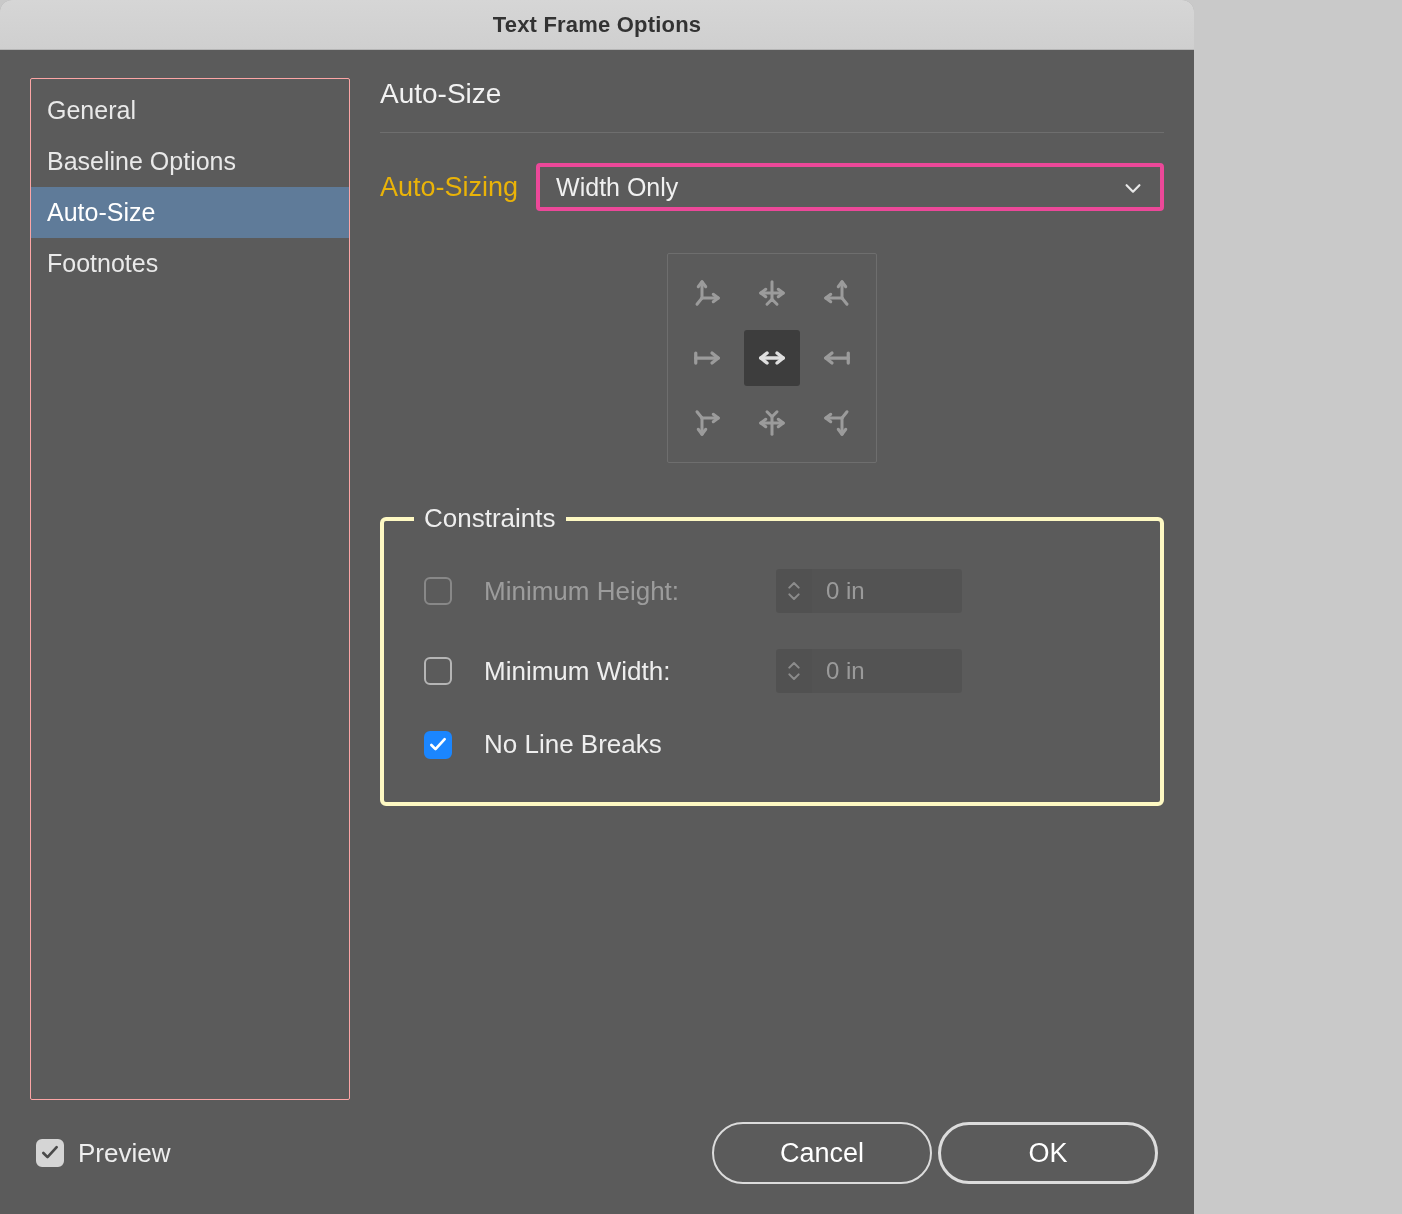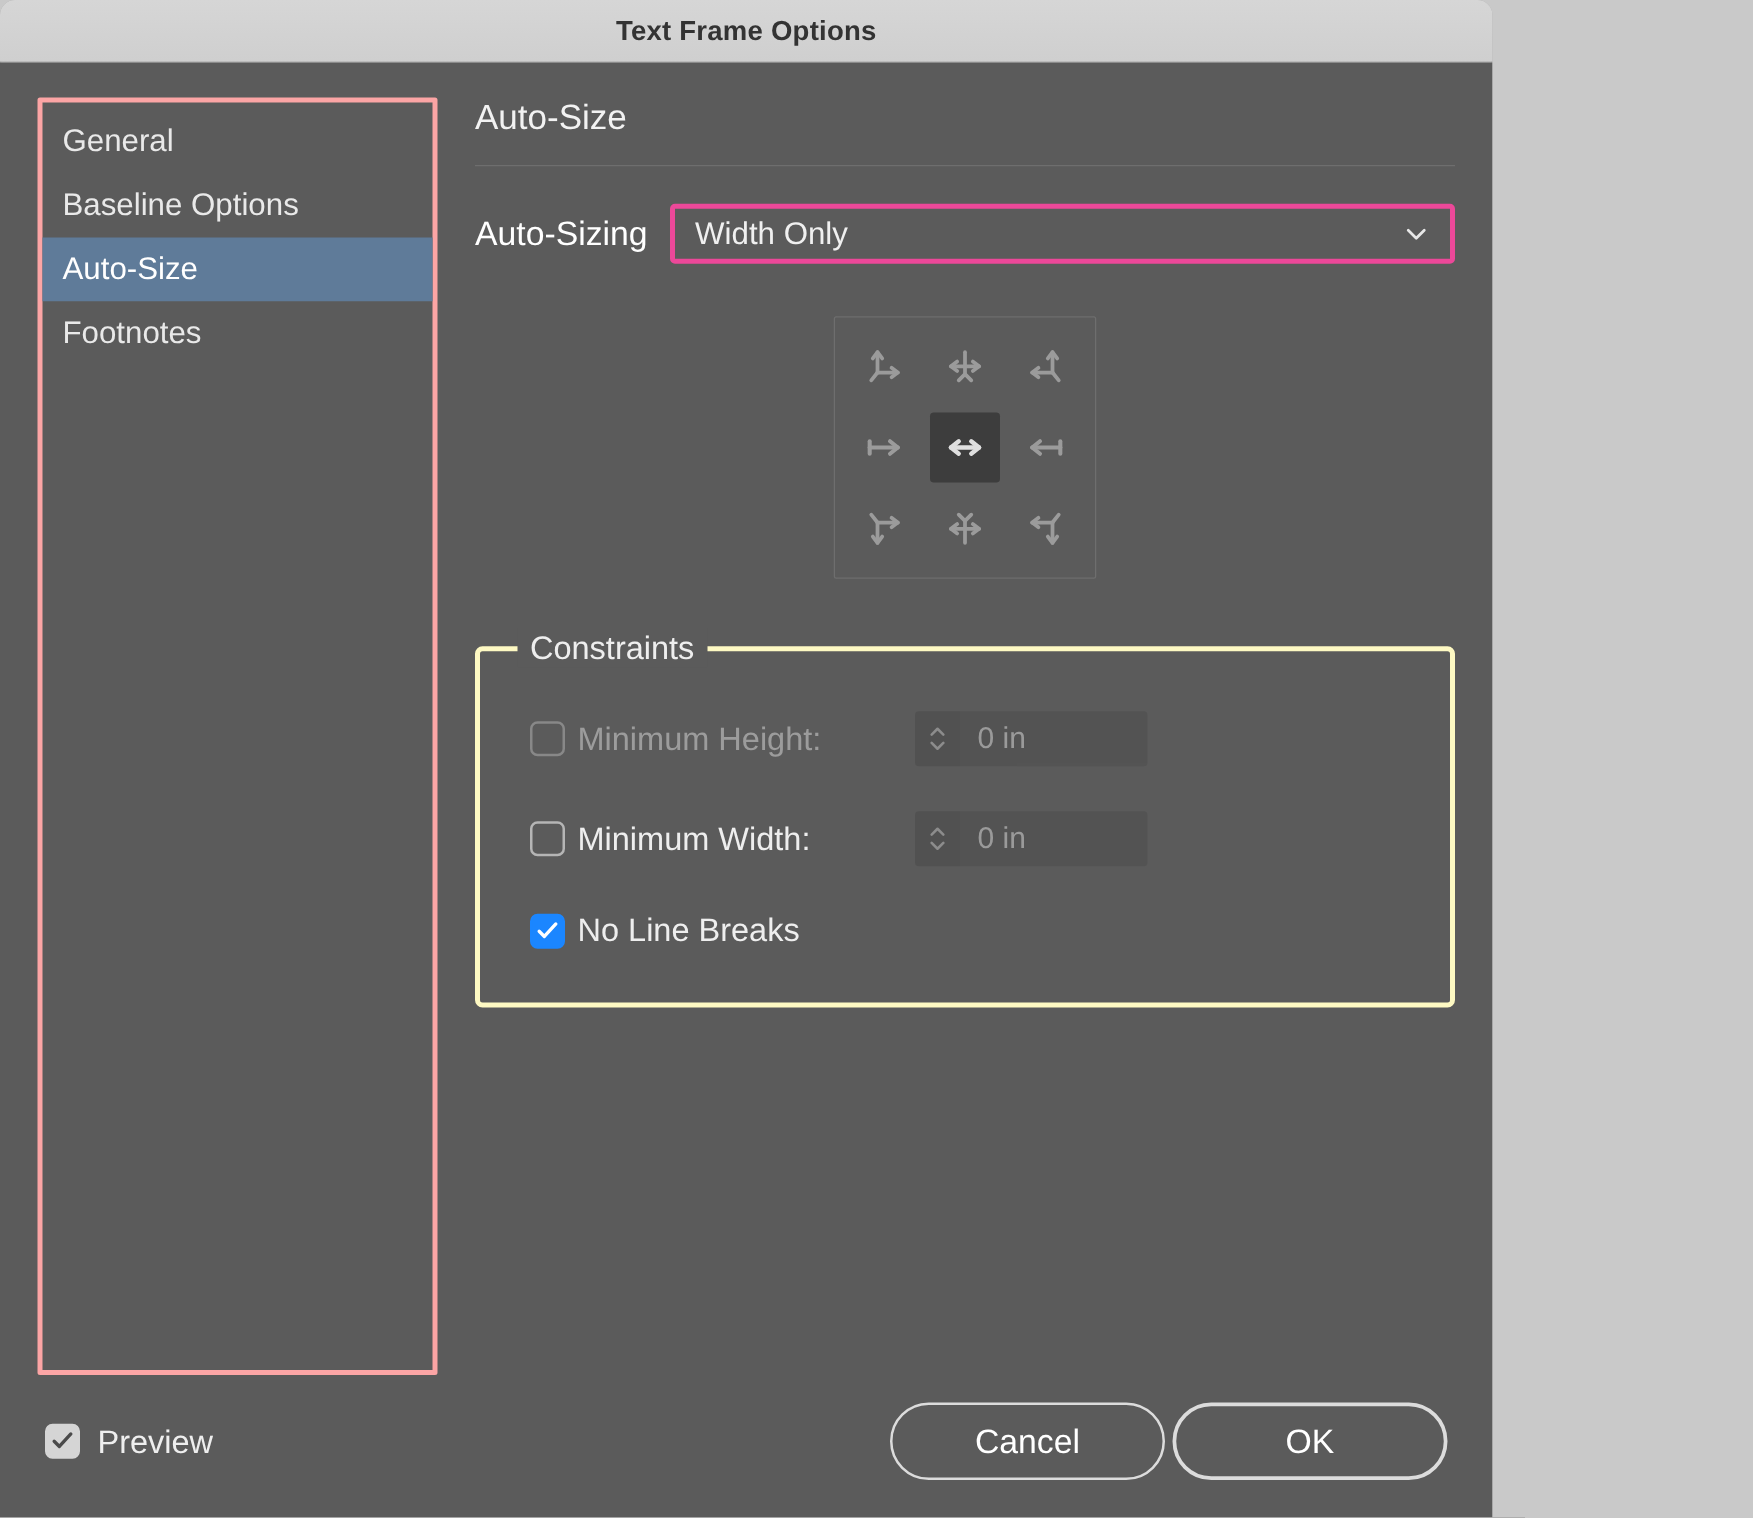--- a/index.html
+++ b/index.html
@@ -41,21 +41,21 @@
     gap: 0;
   }
   .content {
     flex: 1;
     display: flex;
     gap: 30px;
   }
   
   .sidebar {
     width: 320px;
-    border: 4px solid #fca5a5;
+    border: 1px solid #fca5a5;
     border-radius: 2px;
     padding: 6px 0;
     display: flex;
     flex-direction: column;
     background: #5b5b5b;
   }
   .sidebar-item {
     padding: 11px 16px 11px 16px;
     color: #e9e9e9;
     font-size: 25px;
@@ -81,21 +81,21 @@
     border-bottom: 1px solid #6e6e6e;
   }
   .row-auto {
     display: flex;
     align-items: center;
     gap: 18px;
     margin-top: 30px;
   }
   .row-auto .lbl {
     font-size: 27px;
-    color: #ffffff;
+    color: #eab308;
     white-space: nowrap;
   }
   .select {
     flex: 1;
     height: 48px;
     border: 4px solid #ec4899;
     border-radius: 4px;
     background: #5b5b5b;
     display: flex;
     align-items: center;
@@ -155,21 +155,21 @@
     top: -18px;
     left: 30px;
     background: #5b5b5b;
     padding: 0 10px;
     font-size: 26px;
     color: #eee;
   }
   .crow {
     display: flex;
     align-items: center;
-    gap: 10px;
+    gap: 32px;
     margin-bottom: 36px;
   }
   .crow:last-child { margin-bottom: 0; }
   .checkbox {
     width: 28px; height: 28px;
     border: 2px solid #b5b5b5;
     border-radius: 6px;
     display: inline-flex;
     align-items: center;
     justify-content: center;

